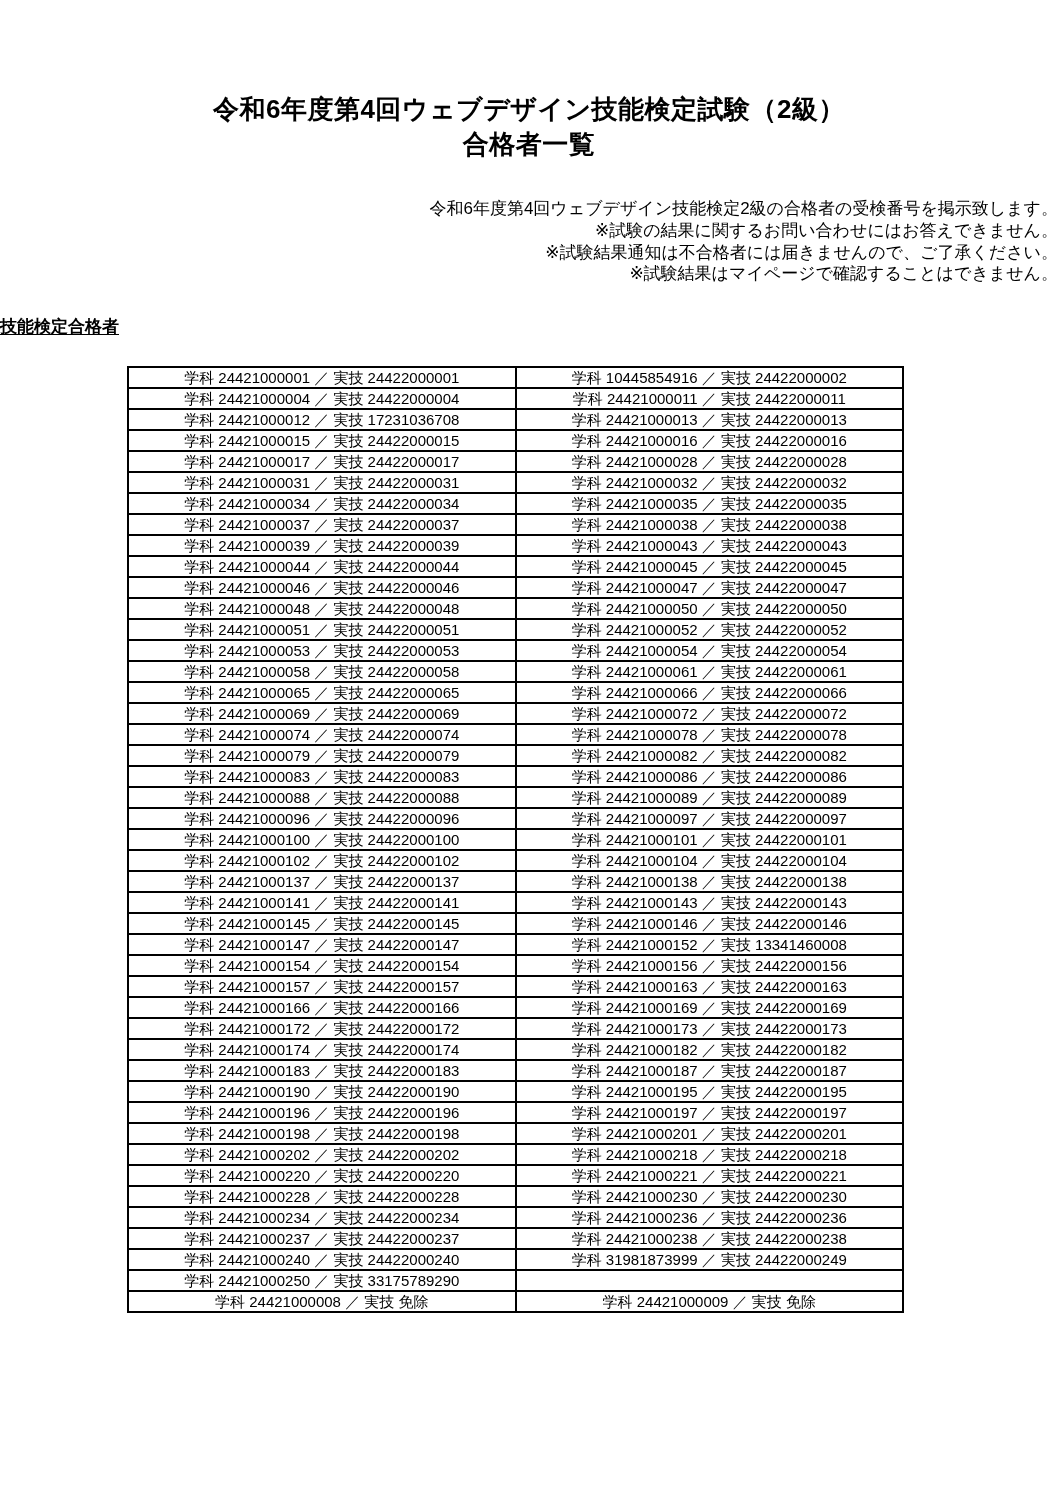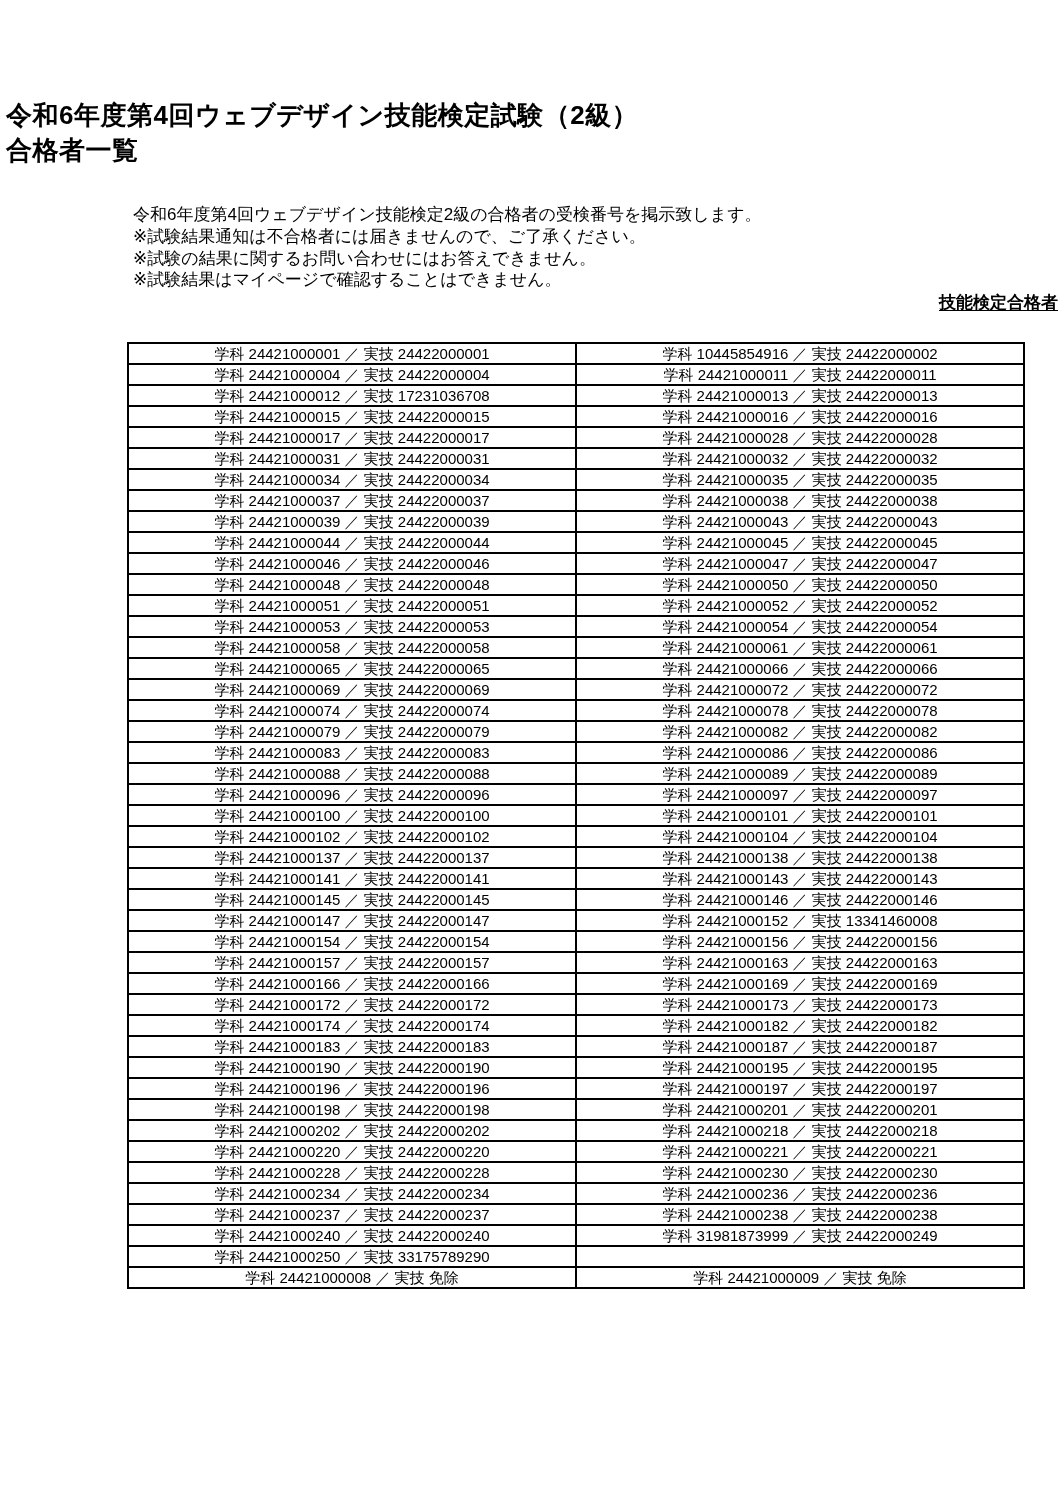--- a/index.html
+++ b/index.html
@@ -15,50 +15,52 @@
     color: #000000;
     -webkit-font-smoothing: antialiased;
   }
   .page {
     width: 1058px;
     height: 1496px;
     position: relative;
     background: #ffffff;
   }
   .title {
-    margin: 6px;
+    margin: 0;
     padding-top: 92px;
-    text-align: left;
+    text-align: center;
     font-size: 26px;
     font-weight: bold;
     line-height: 1.35;
     letter-spacing: 0.5px;
   }
   .title .title-line { display: block; }
   .intro {
     margin: 36px 0 0 133px;
     font-size: 17px;
     line-height: 1.28;
+    text-align: right;
   }
   .intro p {
     margin: 0;
     padding: 0;
     white-space: nowrap;
   }
   .section-heading {
-    text-align: right;
+    margin-top: 30px;
+    text-align: left;
     font-size: 17px;
     font-weight: bold;
     text-decoration: underline;
     text-underline-offset: 2px;
   }
   table.results {
     border-collapse: collapse;
     margin: 28px 0 16px 127px;
-    width: 898px;
+    width: 777px;
     table-layout: fixed;
     border-radius: 10px;
   }
   table.results td {
     border: 2px solid #000000;
     width: 50%;
     height: 19px;
     line-height: 19px;
     padding: 0;
     text-align: center;
@@ -73,22 +75,22 @@
 
 <div class="page">
 
   <h1 class="title">
     <span class="title-line">令和6年度第4回ウェブデザイン技能検定試験（2級）</span>
     <span class="title-line">合格者一覧</span>
   </h1>
 
   <div class="intro">
     <p>令和6年度第4回ウェブデザイン技能検定2級の合格者の受検番号を掲示致します。</p>
+    <p>※試験の結果に関するお問い合わせにはお答えできません。</p>
     <p>※試験結果通知は不合格者には届きませんので、ご了承ください。</p>
-    <p>※試験の結果に関するお問い合わせにはお答えできません。</p>
     <p>※試験結果はマイページで確認することはできません。</p>
   </div>
 
   <div class="section-heading">技能検定合格者</div>
 
   <table class="results">
     <tbody>
         <tr>
           <td>学科 24421000001 ／ 実技 24422000001</td>
           <td>学科 10445854916 ／ 実技 24422000002</td>

